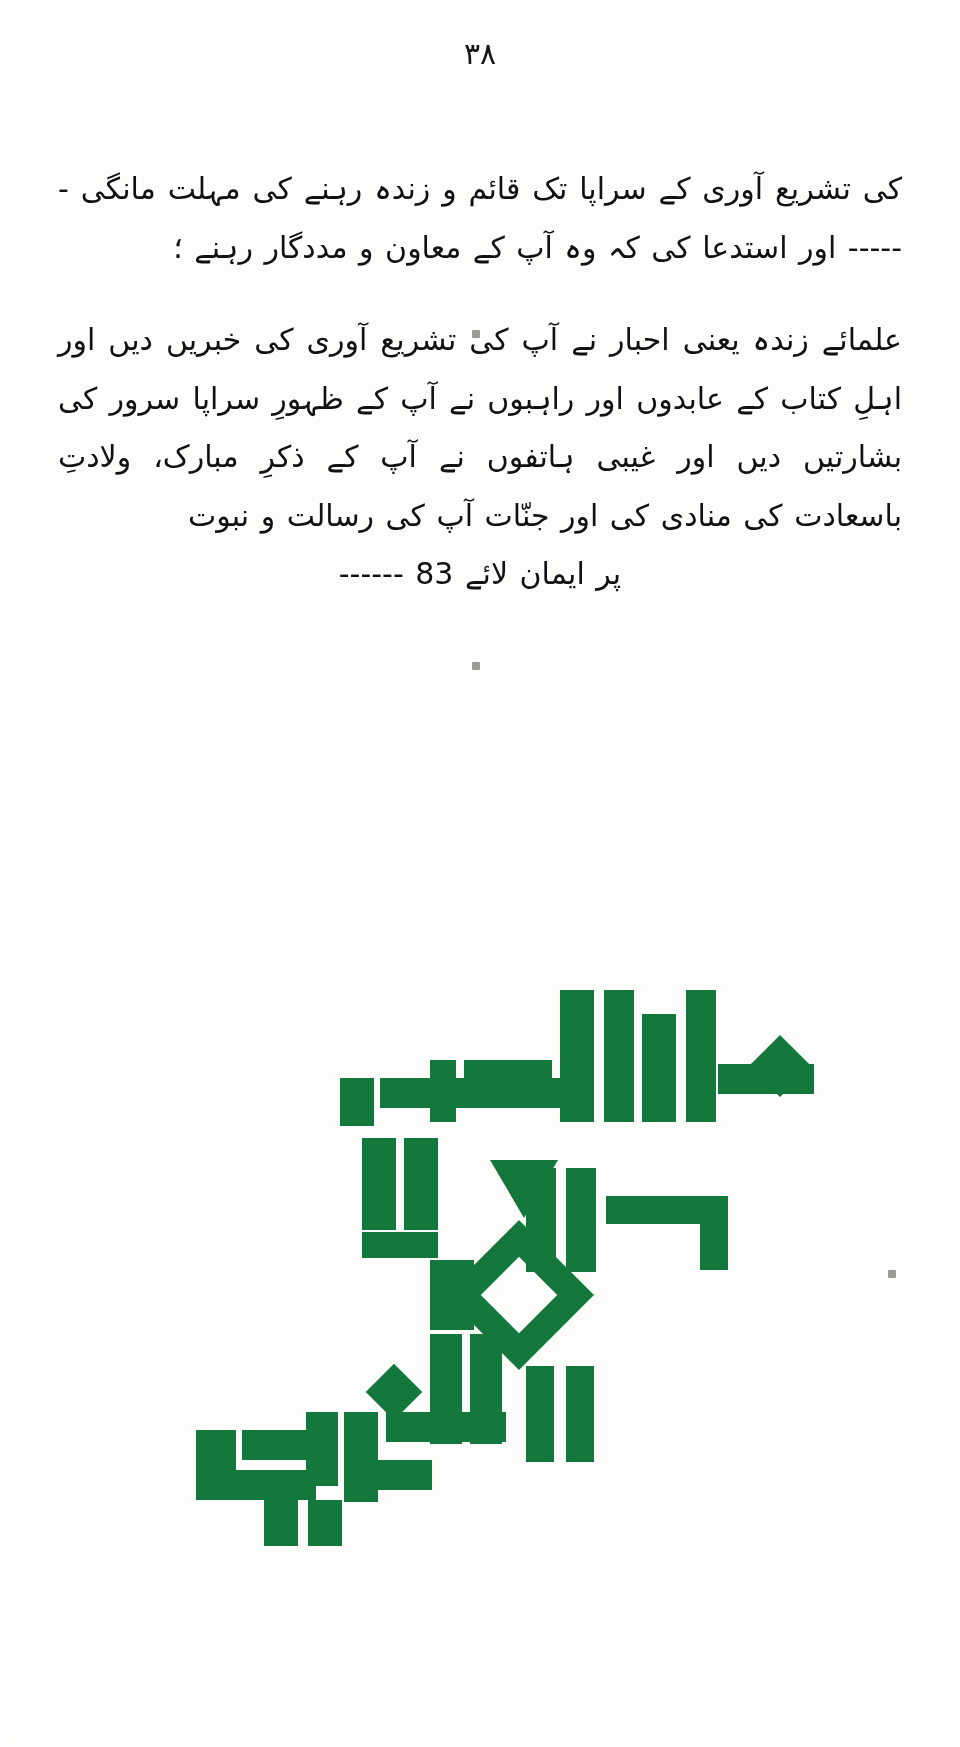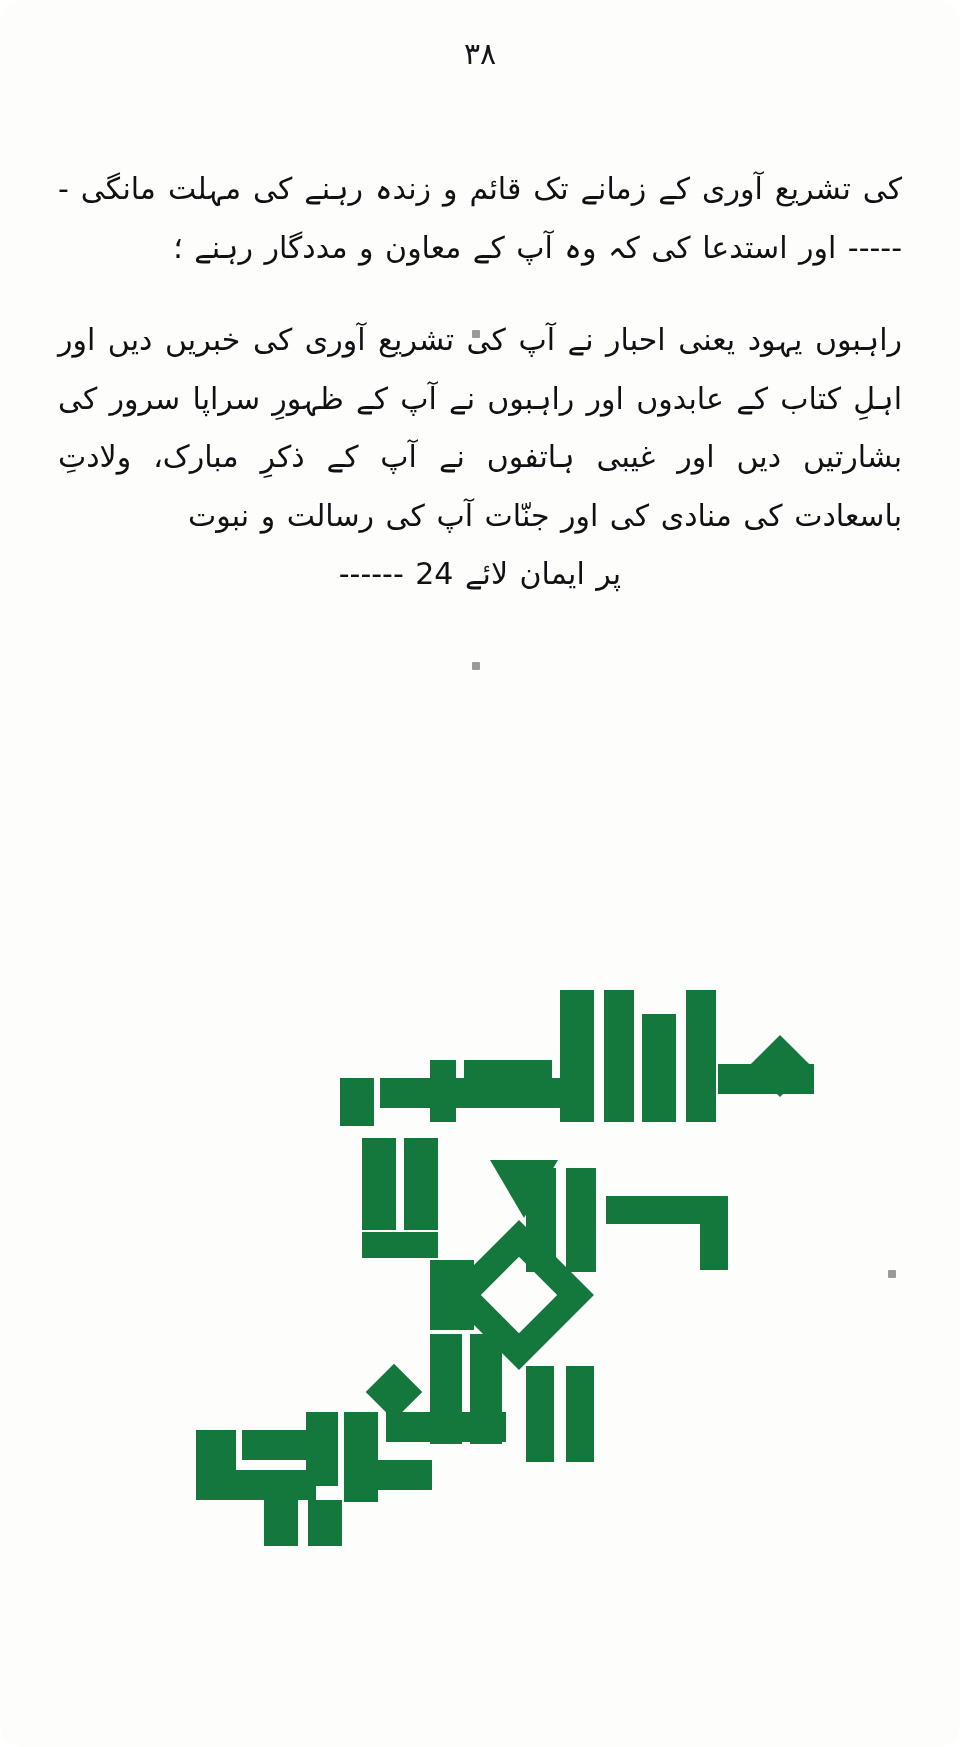--- a/index.html
+++ b/index.html
@@ -170,31 +170,31 @@
 </head>
 <body>
 
 <div class="page">
 
   <div class="page-number">۳۸</div>
 
   <div class="text-block">
 
     <p class="para first">
-      <span>کی تشریع آوری کے زمانے تک قائم و زندہ رہنے کی مہلت</span>
+      <span>کی تشریع آوری کے سراپا تک قائم و زندہ رہنے کی مہلت</span>
       <span>مانگی ------ اور استدعا کی کہ وہ آپ کے معاون و مددگار</span>
       <span>رہنے ؛</span>
     </p>
 
     <p class="para second">
-      <span>راہبوں یہود یعنی احبار نے آپ کی تشریع آوری کی خبریں</span>
+      <span>علمائے زندہ یعنی احبار نے آپ کی تشریع آوری کی خبریں</span>
       <span>دیں اور اہلِ کتاب کے عابدوں اور راہبوں نے آپ کے ظہورِ سراپا</span>
       <span>سرور کی بشارتیں دیں اور غیبی ہاتفوں نے آپ کے ذکرِ مبارک،</span>
       <span>ولادتِ باسعادت کی منادی کی اور جنّات آپ کی رسالت و نبوت</span>
-      <span class="last-line">پر ایمان لائے 24 ------</span>
+      <span class="last-line">پر ایمان لائے 83 ------</span>
     </p>
 
   </div>
 
   <div class="emblem">
     <div class="emblem-inner">
 
       <span class="k r1a"></span>
       <span class="k r1b"></span>
       <span class="k r1c"></span>

